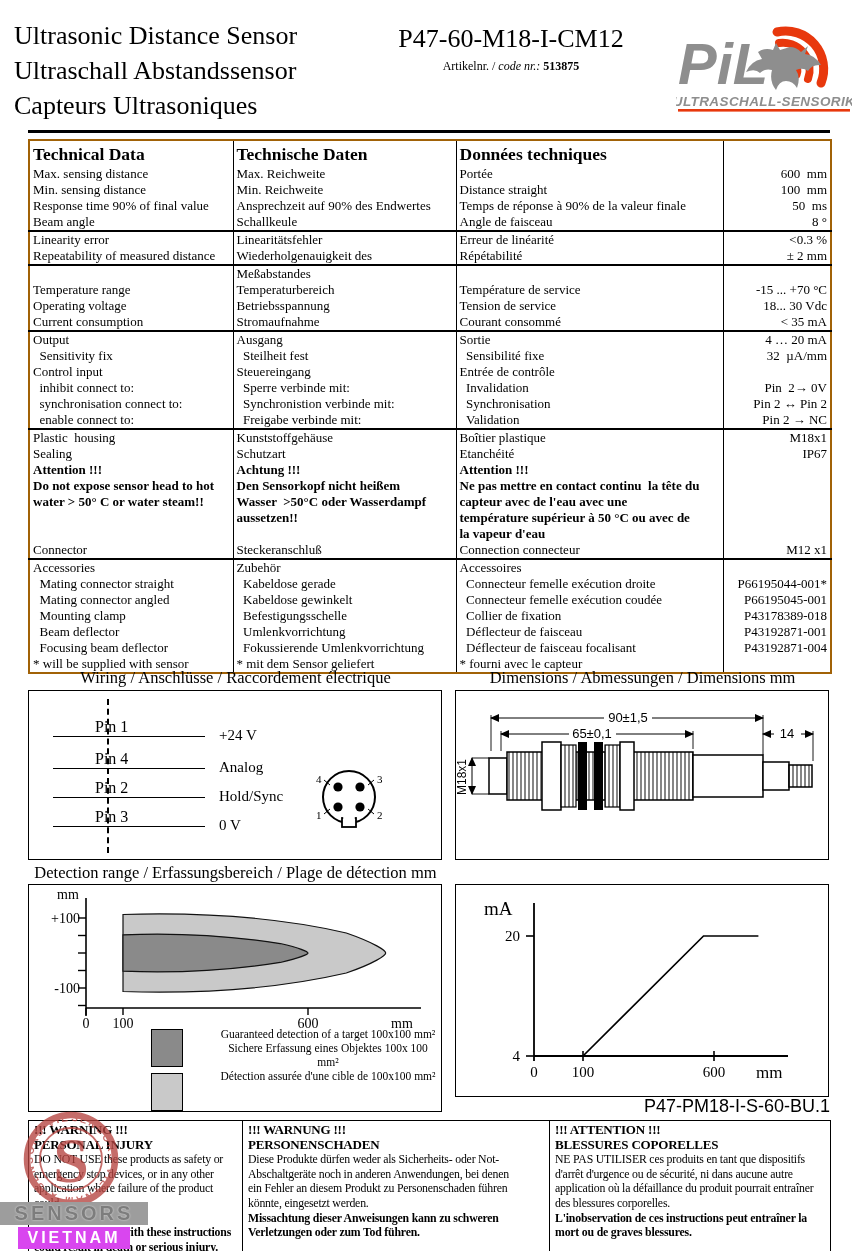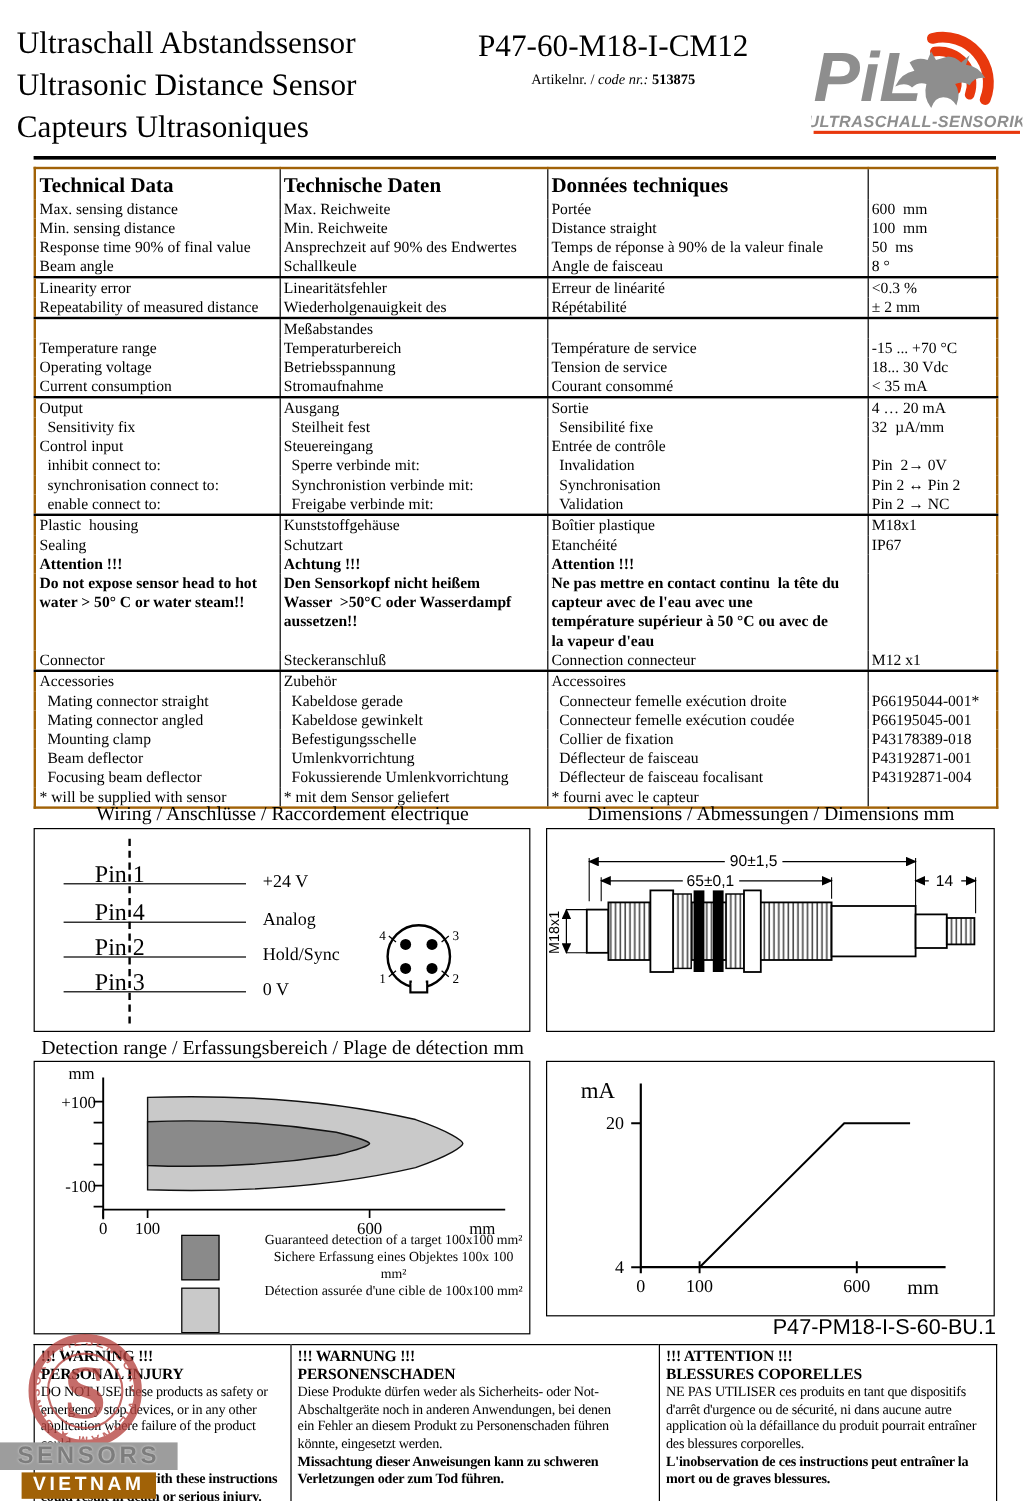--- a/index.html
+++ b/index.html
@@ -17,32 +17,32 @@
   .altcode{font-size:12.5px;margin-top:2px;}
   .toprule{left:28px;top:130px;width:802px;height:3px;background:#000;}
 
   
   table.tech{position:absolute;left:28px;top:139px;width:802px;border-collapse:collapse;
              table-layout:fixed;border:2px solid #a16207;}
   table.tech tbody + tbody{border-top:2px solid #000;}
   table.tech td{border-right:1px solid #000;vertical-align:top;padding:0 3px;
                 font-size:13px;line-height:16px;white-space:pre-wrap;overflow:hidden;}
   table.tech td:last-child{border-right:none;}
-  table.tech td.val{text-align:left;}
+  table.tech td.val{text-align:right;}
   table.tech td.th{font-weight:bold;font-size:17.5px;line-height:24px;padding-top:1px;}
   table.tech td.bold{font-weight:bold;}
 
   
   .sec-title{font-size:16.5px;text-align:center;white-space:nowrap;}
 
   .box{position:absolute;border:1.5px solid #000;background:#fff;}
 
   
   .wire-line{position:absolute;left:24px;width:152px;border-bottom:1.5px solid #000;}
-  .wire-pin{position:absolute;left:50px;font-size:20px;}
+  .wire-pin{position:absolute;left:66px;font-size:16px;}
   .wire-sig{position:absolute;left:190px;font-size:15px;}
   .dash-v{position:absolute;left:78px;top:8px;bottom:6px;border-left:2px dashed #000;}
 
   
   .legend-item{position:absolute;left:120px;width:290px;}
   .legend-swatch{position:absolute;left:2px;top:2px;width:30px;height:36px;border:1.5px solid #000;}
   .legend-lines{margin-left:68px;font-size:11.5px;line-height:14px;}
 
   .caption-sans{font-family:"Liberation Sans",sans-serif;font-size:18px;}
 
@@ -55,32 +55,32 @@
   .warn-h{font-weight:bold;font-size:13px;}
   .warn-body{white-space:pre-wrap;}
   .warn-note{font-weight:bold;white-space:pre-wrap;}
 
   
   .stamp{left:16px;top:1096px;width:112px;height:126px;opacity:0.78;z-index:5;}
   .wm-gray{left:0px;top:1202px;width:148px;height:23px;background:#9d9d9d;z-index:6;
            font-family:"Liberation Sans",sans-serif;font-weight:bold;font-size:20px;
            letter-spacing:3px;color:#7d7d7d;text-align:center;line-height:23px;
            text-shadow:0 0 2px #e5e5e5;}
-  .wm-red{left:18px;top:1227px;width:112px;height:22px;background:#a16207;z-index:6;
+  .wm-red{left:18px;top:1227px;width:112px;height:22px;background:#d946ef;z-index:6;
           font-family:"Liberation Sans",sans-serif;font-weight:bold;font-size:16px;
           letter-spacing:3px;color:#fff;text-align:center;line-height:22px;}
 </style>
 </head>
 <body>
 
 <div class="page">
 
   <div class="abs hdr-titles">
+    <div>Ultrasonic Distance Sensor</div>
     <div>Ultraschall Abstandssensor</div>
-    <div>Ultrasonic Distance Sensor</div>
     <div>Capteurs Ultrasoniques</div>
   </div>
 
   <div class="abs hdr-center">
     <div class="model">P47-60-M18-I-CM12</div>
     <div class="artikel">
       <span>Artikelnr. / </span><span class="it">code nr.:</span>
       <span class="bold">513875</span>
     </div>
   </div>

